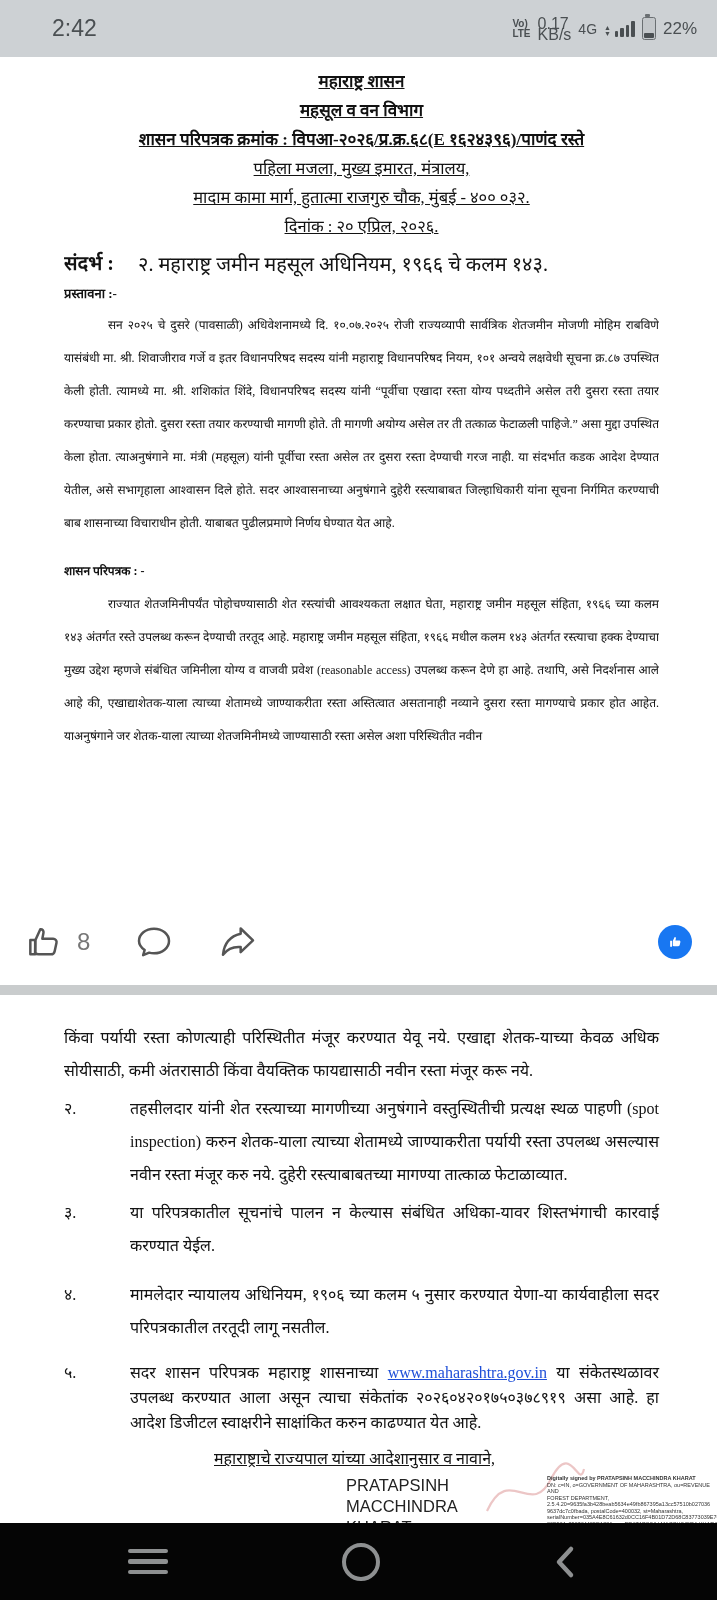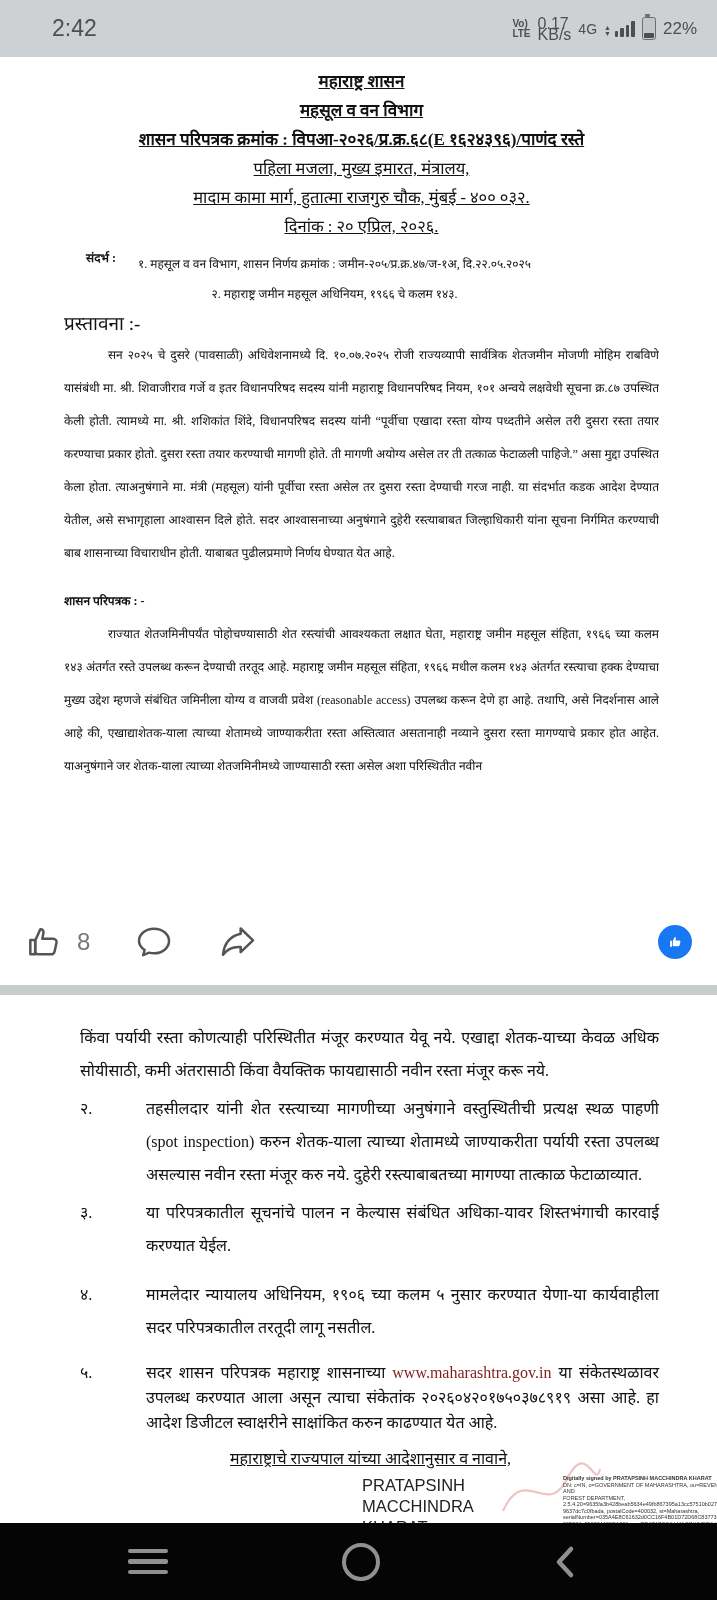--- a/index.html
+++ b/index.html
@@ -24,47 +24,47 @@
   .battery .fill{position:absolute;bottom:1px;left:1px;right:1px;height:5px;background:#4a4f52;border-radius:1px;}
   .sb-pct{font-size:17px;}
 
   
   .page{background:#fff;font-family:"Liberation Serif","DejaVu Sans",serif;color:#121212;}
   .page1{height:928px;position:relative;box-sizing:border-box;padding:10px 58px 0 64px;}
   .doc1{height:806px;overflow:hidden;}
   .hdr{text-align:center;text-decoration:underline;}
   .hdr div{font-size:16.5px;line-height:29px;}
   .hdr .b{font-weight:700;font-size:17px;}
-  .refrow{display:flex;margin-top:8px;font-size:12px;text-align:center;}
+  .refrow{display:flex;margin-top:8px;font-size:20px;}
   .reflabel{font-weight:700;width:74px;flex:none;}
   .reflist div{line-height:30px;}
-  .plabel{font-weight:400;font-size:19px;line-height:30px;}
+  .plabel{font-weight:700;font-size:13px;line-height:30px;}
   .para{font-size:12px;line-height:33px;text-align:justify;}
   .para.ind{text-indent:44px;}
   .seclabel{font-weight:700;font-size:12px;margin-top:14px;line-height:34px;}
 
   
   .social{position:absolute;left:0;right:0;bottom:18px;height:50px;display:flex;
     align-items:center;padding:0 25px;}
   .sicon{width:40px;height:40px;flex:none;}
   .like-count{font-size:24px;color:#777;margin-left:12px;font-family:"Liberation Sans",sans-serif;}
   .gap1{margin-left:44px;}
   .fb-badge{margin-left:auto;width:34px;height:34px;border-radius:50%;background:#1877f2;
     display:flex;align-items:center;justify-content:center;box-shadow:0 0 0 2px #fff;}
 
   .divider{height:10px;background:#c9cccd;}
 
   
-  .page2{height:528px;box-sizing:border-box;padding:26px 58px 0 64px;font-size:16px;overflow:hidden;margin-left:16px;}
+  .page2{height:528px;box-sizing:border-box;padding:26px 58px 0 64px;font-size:16px;overflow:hidden;}
   .p2para{line-height:33px;text-align:justify;}
   .item{position:relative;padding-left:66px;line-height:33px;text-align:justify;margin-top:5px;}
   .item .num{position:absolute;left:0;}
   .item.tight{line-height:25px;margin-top:16px;}
   .item.sp{margin-top:16px;}
-  .doclink{color:#7f1d1d;}
+  .doclink{color:#1d4ed8;text-decoration:underline;}
   .byorder{margin:10px 0 0 150px;line-height:28px;text-decoration:underline;}
   .sigrow{display:flex;margin-top:2px;position:relative;align-items:flex-start;gap:37px;}
   .signame{margin-left:282px;width:158px;font-family:"Liberation Sans",sans-serif;
     font-size:16.5px;line-height:21px;color:#222;flex:none;}
   .sigdetails{font-size:5.5px;line-height:6.5px;color:#333;width:232px;margin-left:6px;
     font-family:"Liberation Sans",sans-serif;position:relative;z-index:1;}
   .squiggle{position:absolute;left:415px;top:-14px;z-index:0;opacity:.55;}
 
   
   .navbar{height:77px;background:#050505;display:flex;align-items:center;
@@ -114,21 +114,20 @@
       <div class="b">महसूल व वन विभाग</div>
       <div class="b">शासन परिपत्रक क्रमांक : विपआ-२०२६/प्र.क्र.६८(E १६२४३९६)/पाणंद रस्ते</div>
       <div>पहिला मजला, मुख्य इमारत, मंत्रालय,</div>
       <div>मादाम कामा मार्ग, हुतात्मा राजगुरु चौक, मुंबई - ४०० ०३२.</div>
       <div>दिनांक : २० एप्रिल, २०२६.</div>
     </div>
 
     <div class="refrow">
       <span class="reflabel">संदर्भ :</span>
       <div class="reflist">
-        <div>१. महसूल व वन विभाग, शासन निर्णय क्रमांक : जमीन-२०५/प्र.क्र.४७/ज-१अ, दि.२२.०५.२०२५</div>
         <div>२. महाराष्ट्र जमीन महसूल अधिनियम, १९६६ चे कलम १४३.</div>
       </div>
     </div>
 
     <div class="plabel">प्रस्तावना :-</div>
     <div class="para ind">सन २०२५ चे दुसरे (पावसाळी) अधिवेशनामध्ये दि. १०.०७.२०२५ रोजी राज्यव्यापी सार्वत्रिक शेतजमीन मोजणी मोहिम राबविणे यासंबंधी मा. श्री. शिवाजीराव गर्जे व इतर विधानपरिषद सदस्य यांनी महाराष्ट्र विधानपरिषद नियम, १०१ अन्वये लक्षवेधी सूचना क्र.८७ उपस्थित केली होती. त्यामध्ये मा. श्री. शशिकांत शिंदे, विधानपरिषद सदस्य यांनी “पूर्वीचा एखादा रस्ता योग्य पध्दतीने असेल तरी दुसरा रस्ता तयार करण्याचा प्रकार होतो. दुसरा रस्ता तयार करण्याची मागणी होते. ती मागणी अयोग्य असेल तर ती तत्काळ फेटाळली पाहिजे.” असा मुद्दा उपस्थित केला होता. त्याअनुषंगाने मा. मंत्री (महसूल) यांनी पूर्वीचा रस्ता असेल तर दुसरा रस्ता देण्याची गरज नाही. या संदर्भात कडक आदेश देण्यात येतील, असे सभागृहाला आश्वासन दिले होते. सदर आश्वासनाच्या अनुषंगाने दुहेरी रस्त्याबाबत जिल्हाधिकारी यांना सूचना निर्गमित करण्याची बाब शासनाच्या विचाराधीन होती. याबाबत पुढीलप्रमाणे निर्णय घेण्यात येत आहे.</div>
 
     <div class="seclabel">शासन परिपत्रक : -</div>
     <div class="para ind">राज्यात शेतजमिनीपर्यंत पोहोचण्यासाठी शेत रस्त्यांची आवश्यकता लक्षात घेता, महाराष्ट्र जमीन महसूल संहिता, १९६६ च्या कलम १४३ अंतर्गत रस्ते उपलब्ध करून देण्याची तरतूद आहे. महाराष्ट्र जमीन महसूल संहिता, १९६६ मधील कलम १४३ अंतर्गत रस्त्याचा हक्क देण्याचा मुख्य उद्देश म्हणजे संबंधित जमिनीला योग्य व वाजवी प्रवेश (reasonable access) उपलब्ध करून देणे हा आहे. तथापि, असे निदर्शनास आले आहे की, एखाद्याशेतक-याला त्याच्या शेतामध्ये जाण्याकरीता रस्ता अस्तित्वात असतानाही नव्याने दुसरा रस्ता मागण्याचे प्रकार होत आहेत. याअनुषंगाने जर शेतक-याला त्याच्या शेतजमिनीमध्ये जाण्यासाठी रस्ता असेल अशा परिस्थितीत नवीन</div>
   </div>

